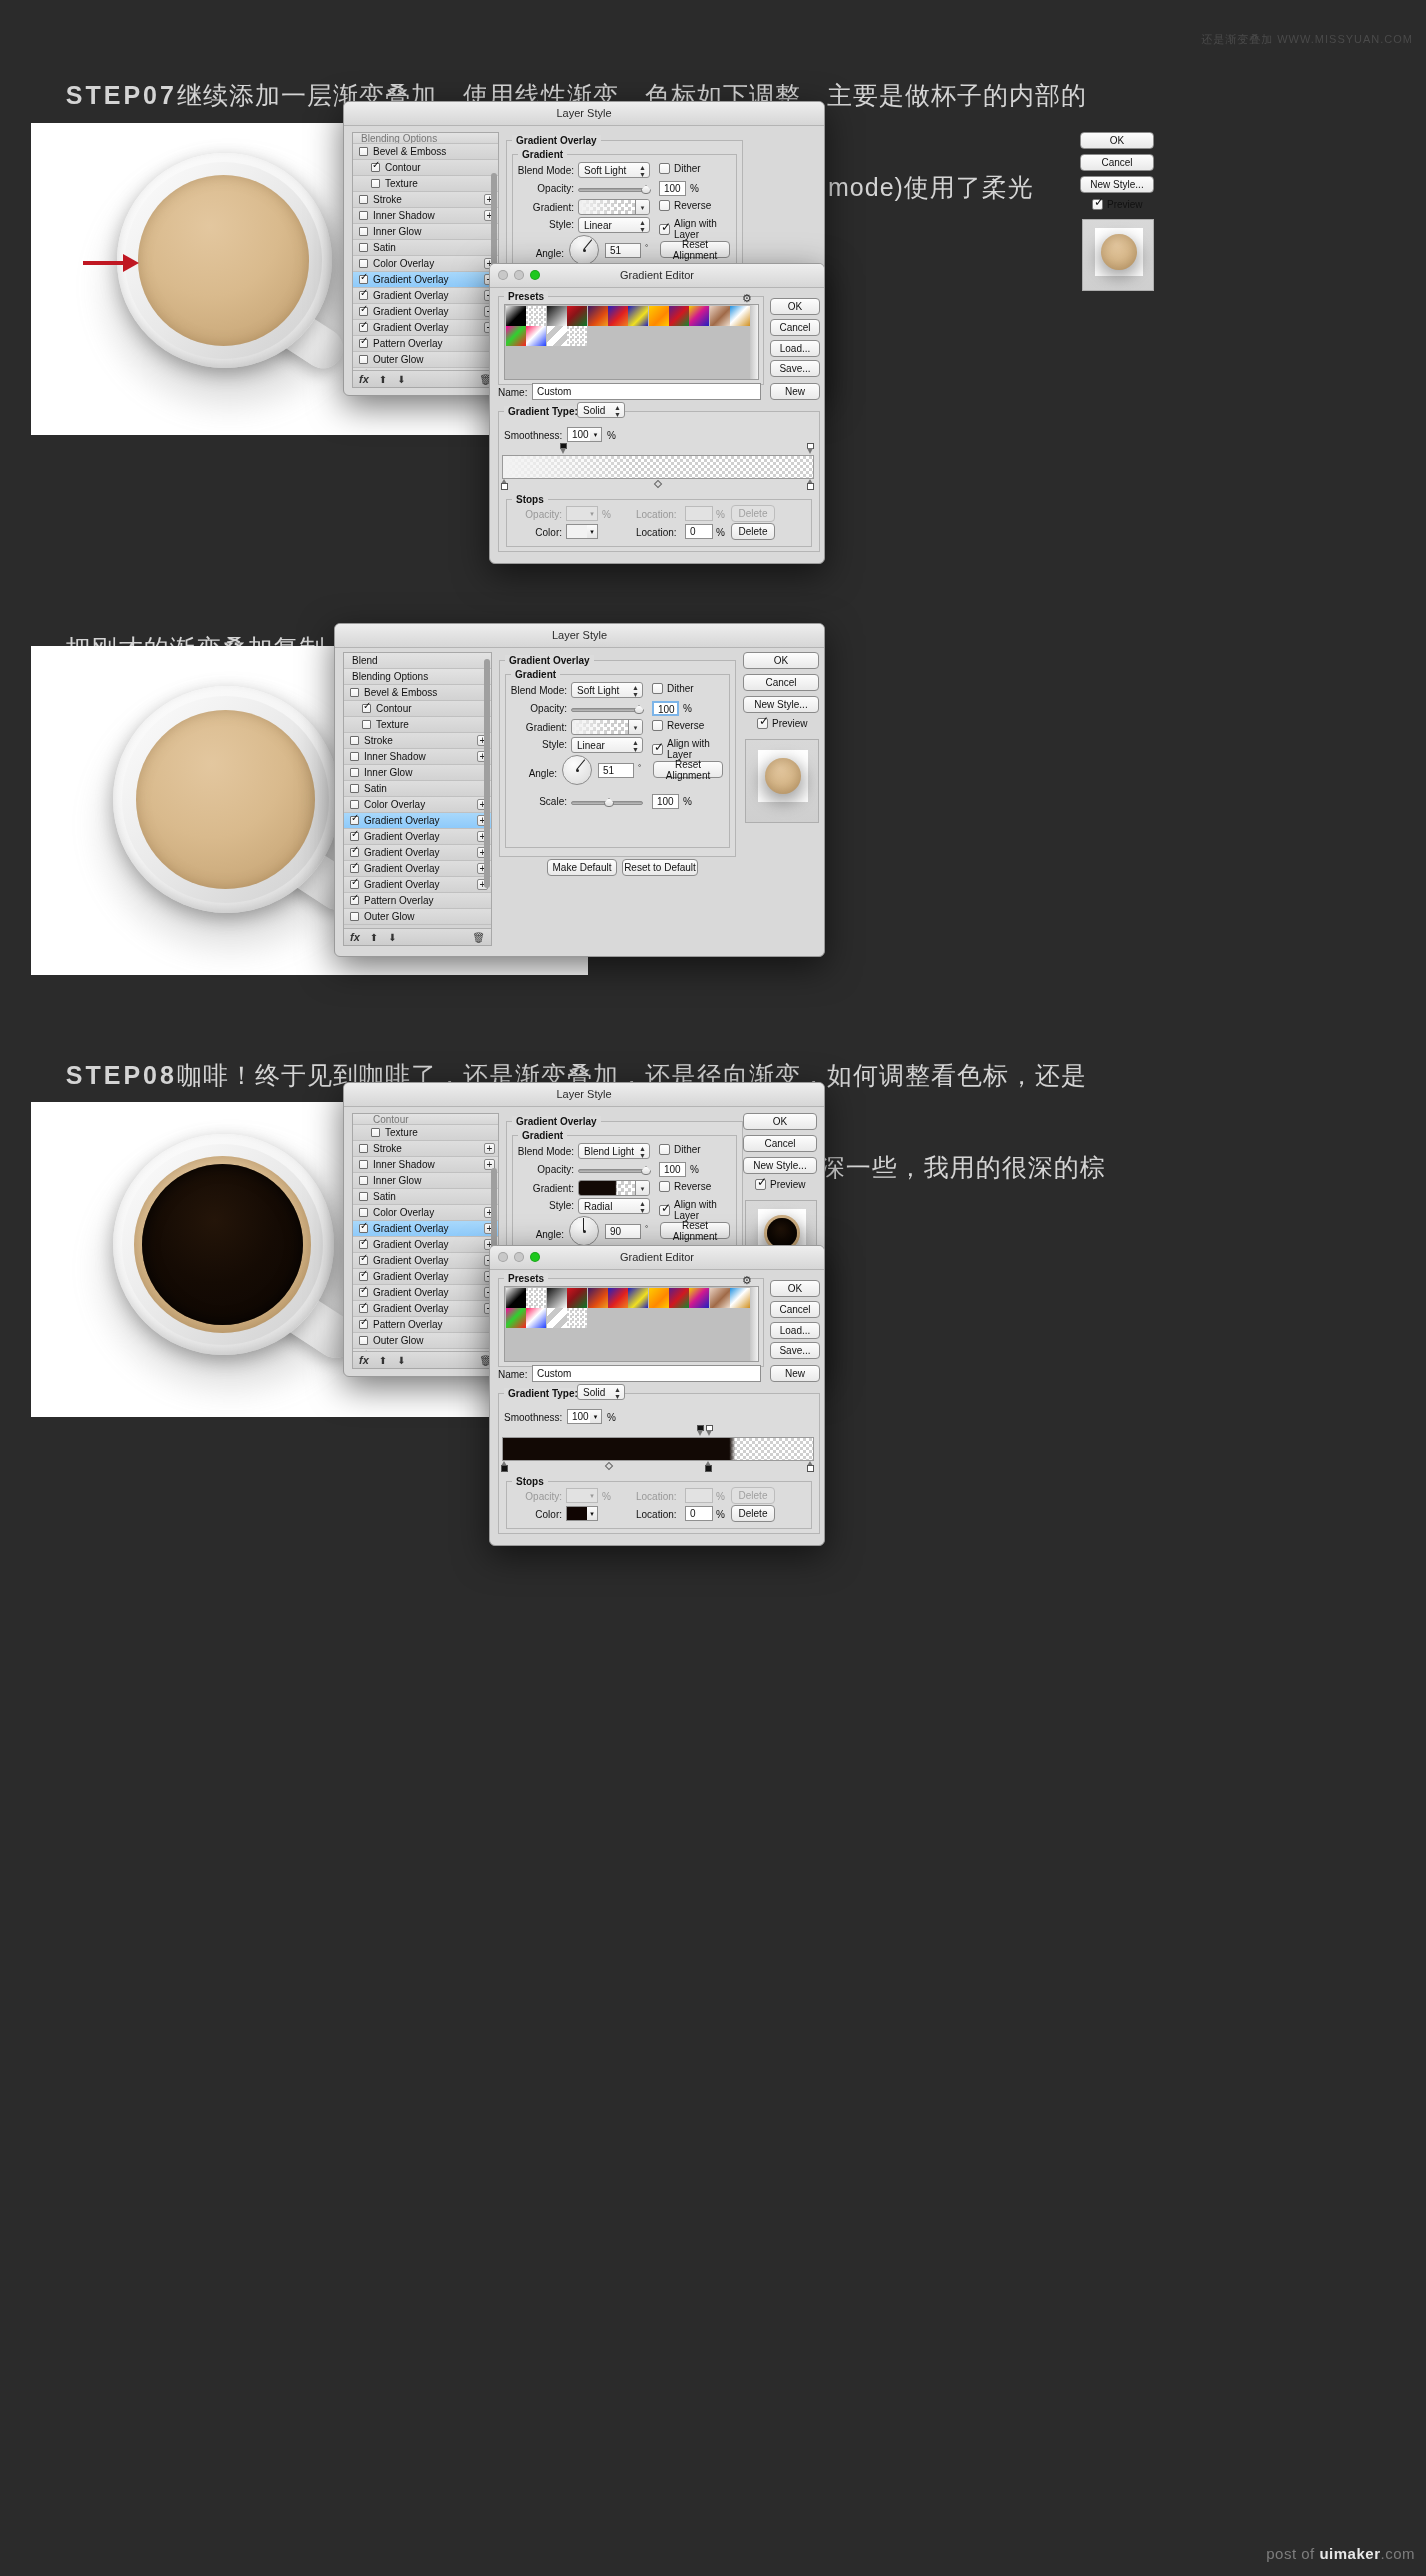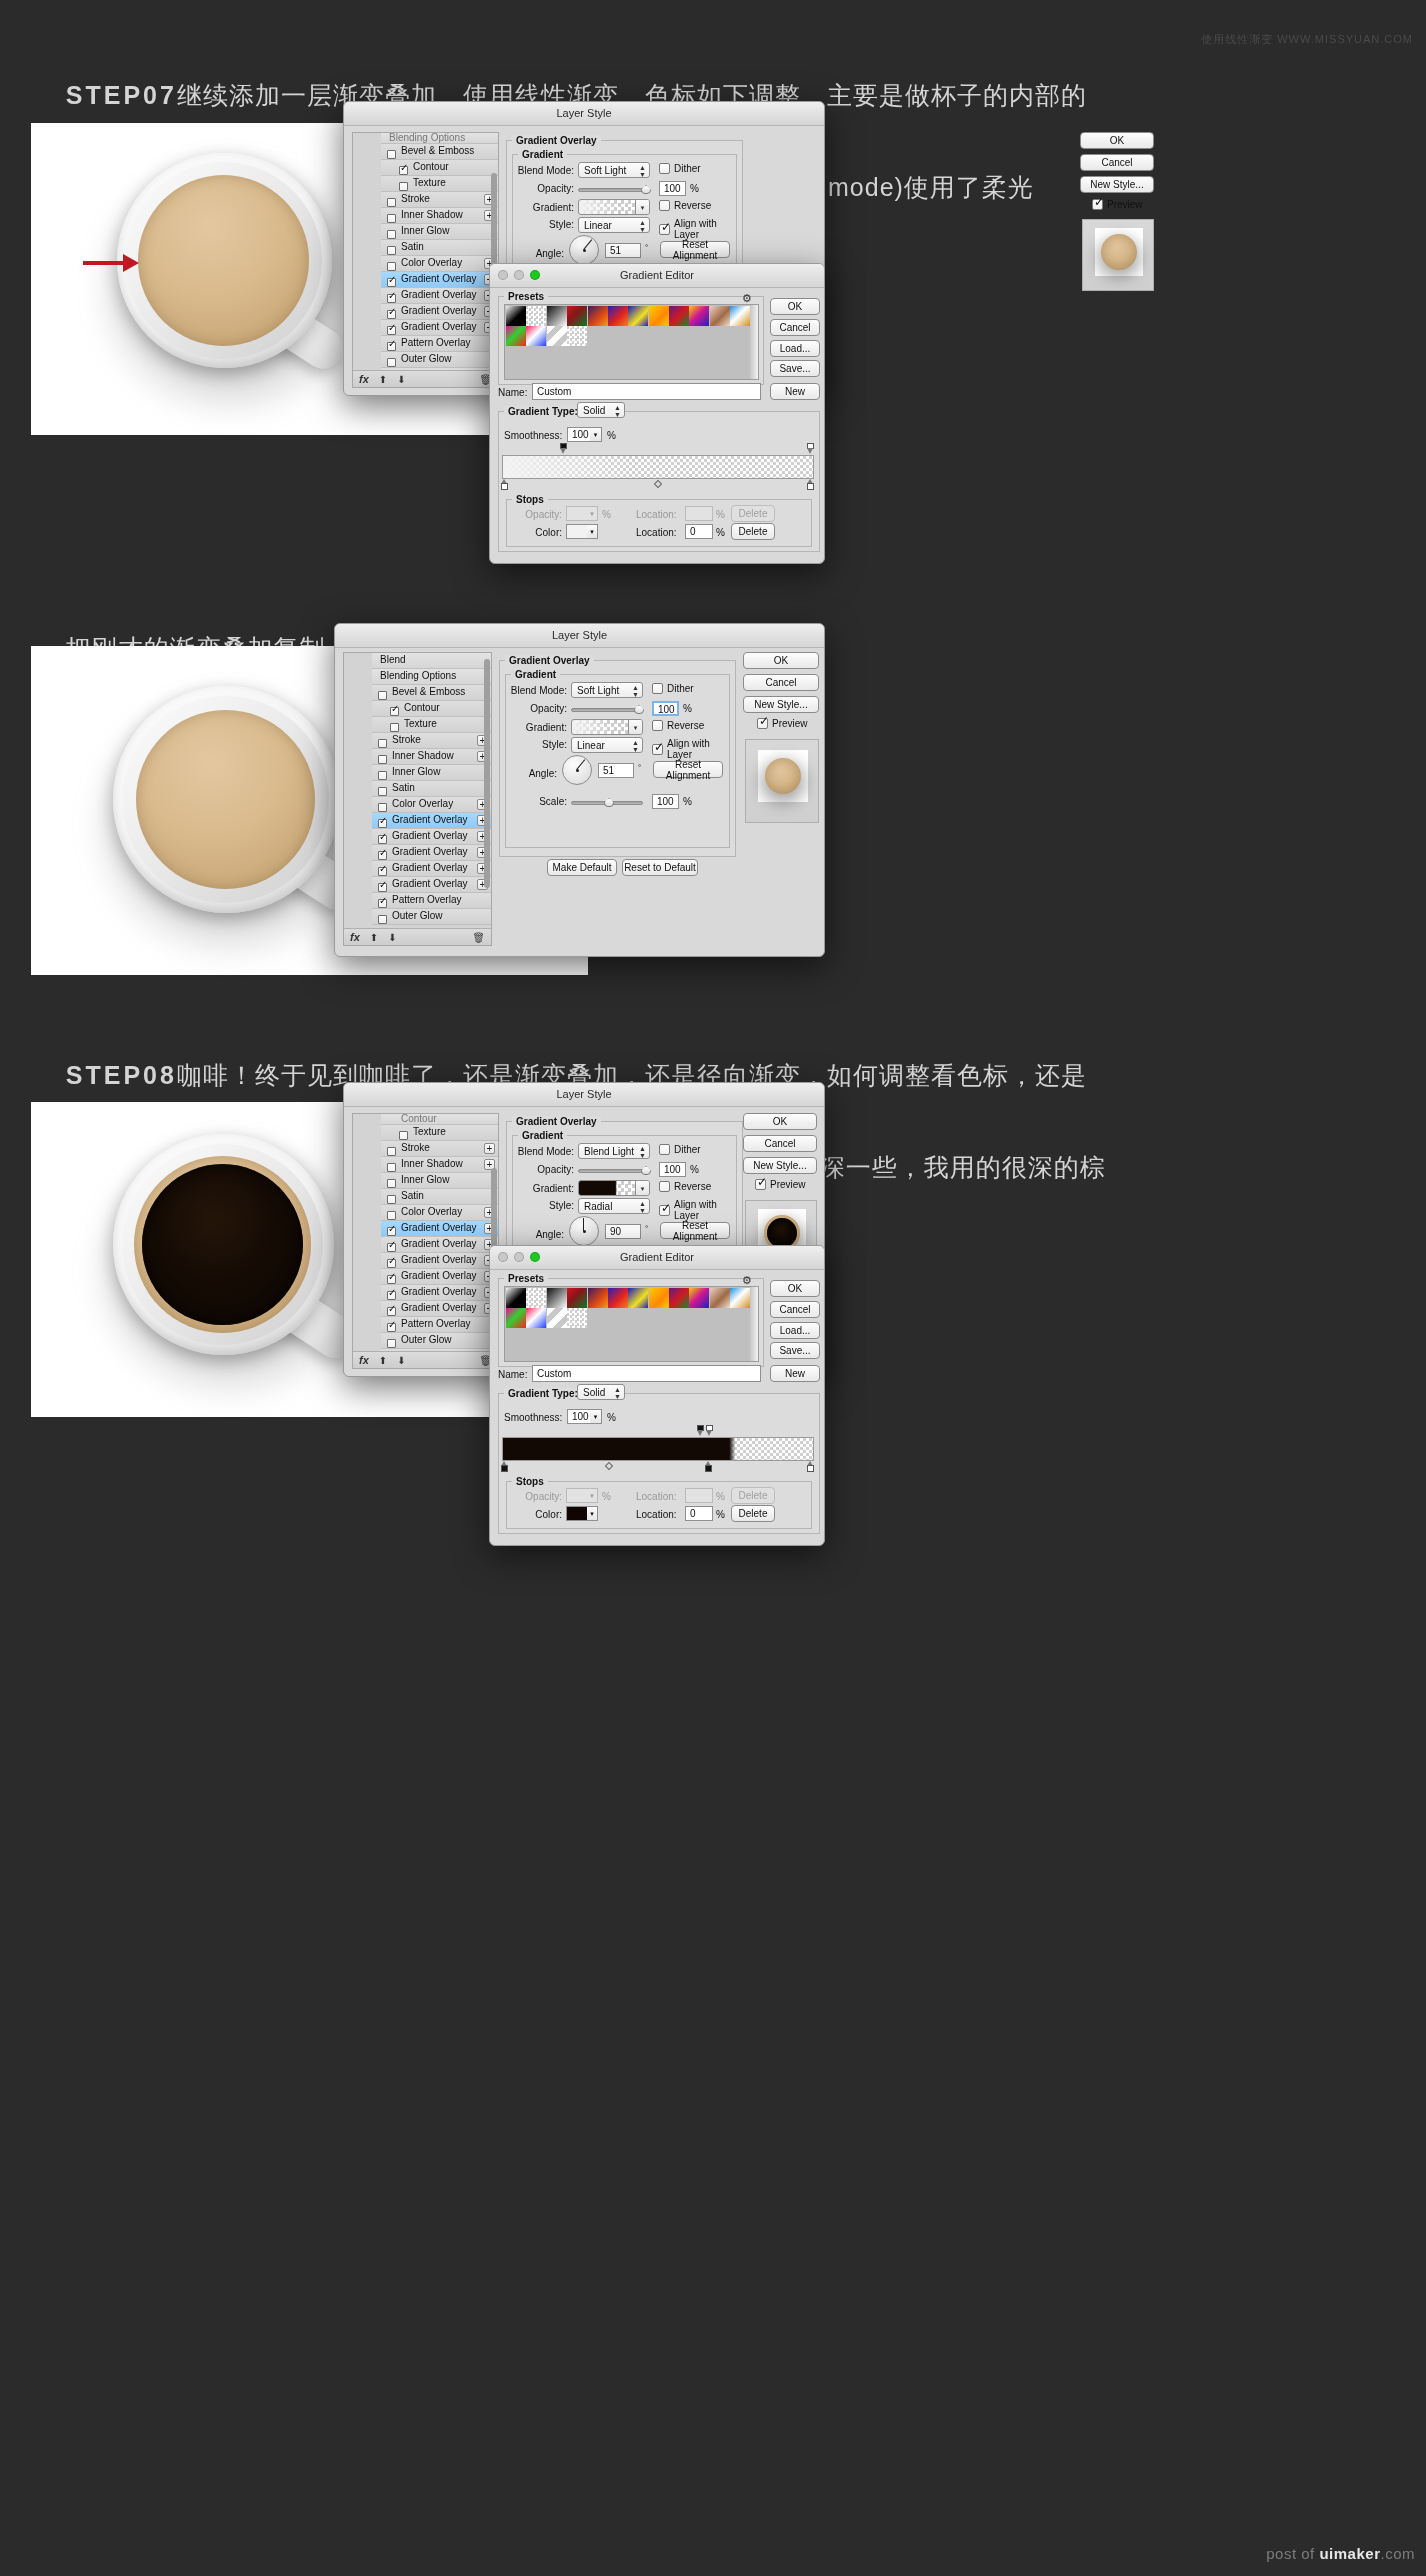--- a/index.html
+++ b/index.html
@@ -103,23 +103,22 @@
     border:1px solid #a8a8a8;
     overflow:hidden;
   }
   .sl-row {
     position:relative;
     height:16px; line-height:16px;
     font-size:10px;
     padding-left:6px;
     border-bottom:1px solid #c0c0c0;
     background:linear-gradient(180deg,#dedede 0%,#d2d2d2 100%);
-    display:flex; align-items:flex-end;
+    display:flex; align-items:center;
     white-space:nowrap;
-    margin-left:28px;
   }
   .sl-row.head { background:linear-gradient(180deg,#e3e3e3 0%,#d6d6d6 100%); padding-left:8px; }
   .sl-row.sel { background:linear-gradient(180deg,#a8d8fb 0%,#8ecafa 100%); }
   .sl-row.indent { padding-left:18px; }
   .cbx {
     width:9px; height:9px; border:1px solid #6b6b6b;
     background:linear-gradient(180deg,#ffffff 0%,#f0f0f0 100%);
     border-radius:1px; margin-right:5px; flex:0 0 auto;
     position:relative;
   }
@@ -308,21 +307,21 @@
     background:#dcdcdc; border:1px solid #666;
     transform:rotate(45deg);
   }
   .gear { position:absolute; font-size:11px; color:#333; }
 </style>
 </head>
 <body>
 
 <div class="page">
 
-  <div class="wm-top">使用线性渐变 WWW.MISSYUAN.COM</div>
+  <div class="wm-top">还是渐变叠加 WWW.MISSYUAN.COM</div>
 
   <div class="tut-text" style="left:34px; top:26px; width:1362px;">
     <span style="font-weight:bold; letter-spacing:3px;">STEP07</span><span>继续添加一层渐变叠加，使用线性渐变，色标如下调整，主要是做杯子的内部的</span><br>
     <span>高光部分，如红箭头所示，为了不遮挡咖啡泡沫，混合模式(Blend mode)使用了柔光</span><br>
     <span>(Soft Light)</span>
   </div>
 
   <div class="art" style="left:31px; top:123px; width:636px; height:312px;">
     <div class="cup-shadow" style="left:60px; top:30px; width:278px; height:268px;"></div>
     <div class="handle" style="left:237px; top:195px; width:78px; height:40px;"></div>

